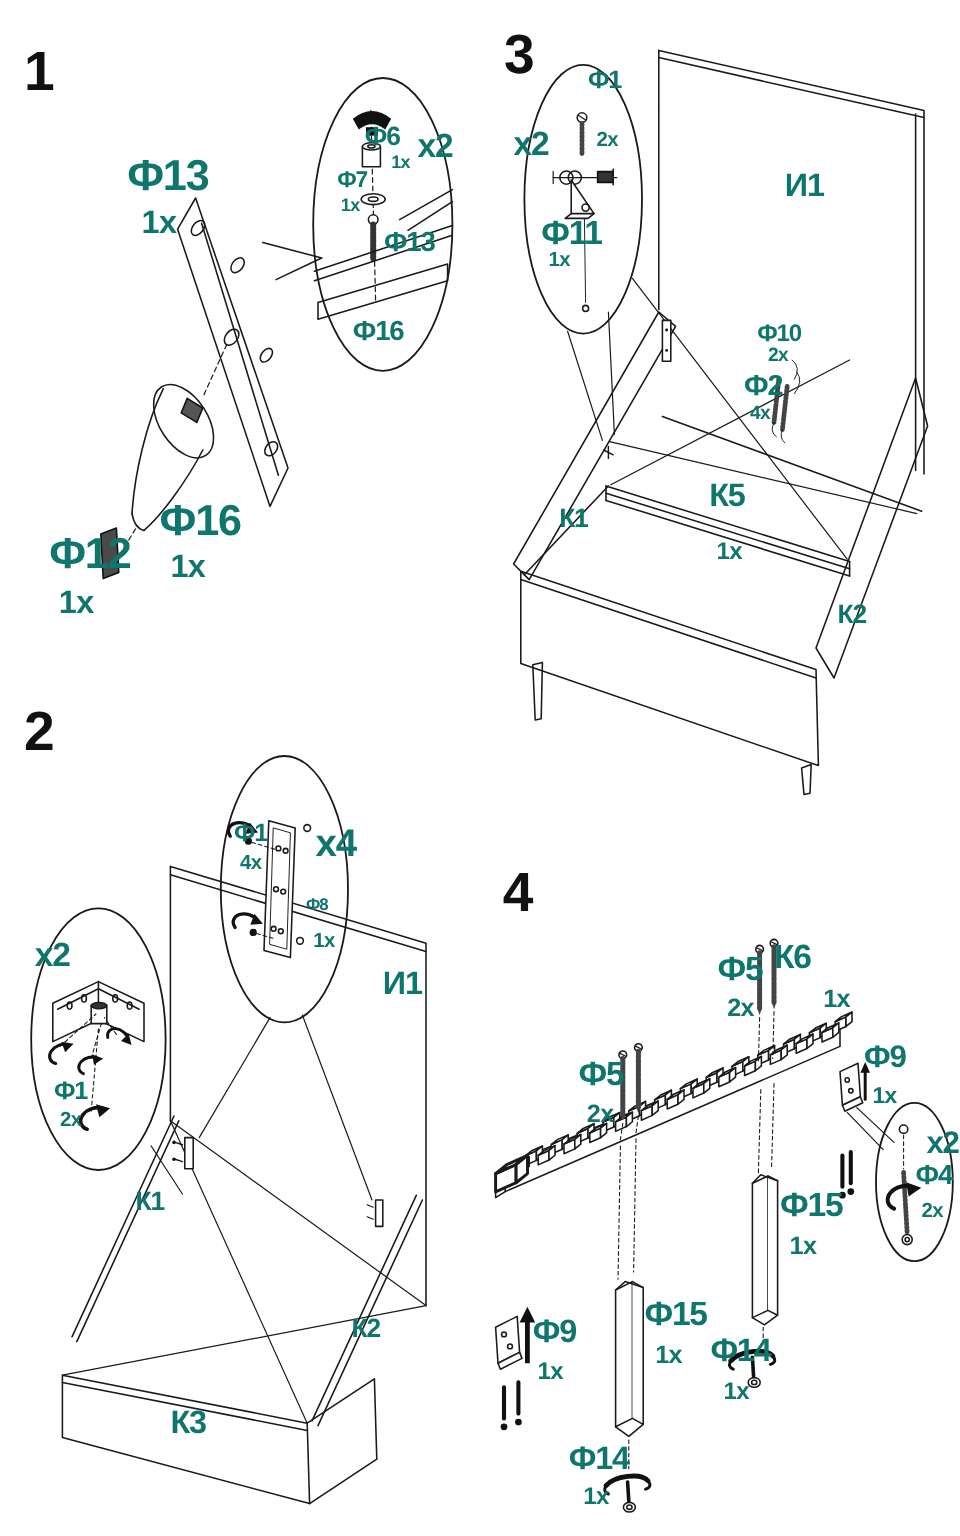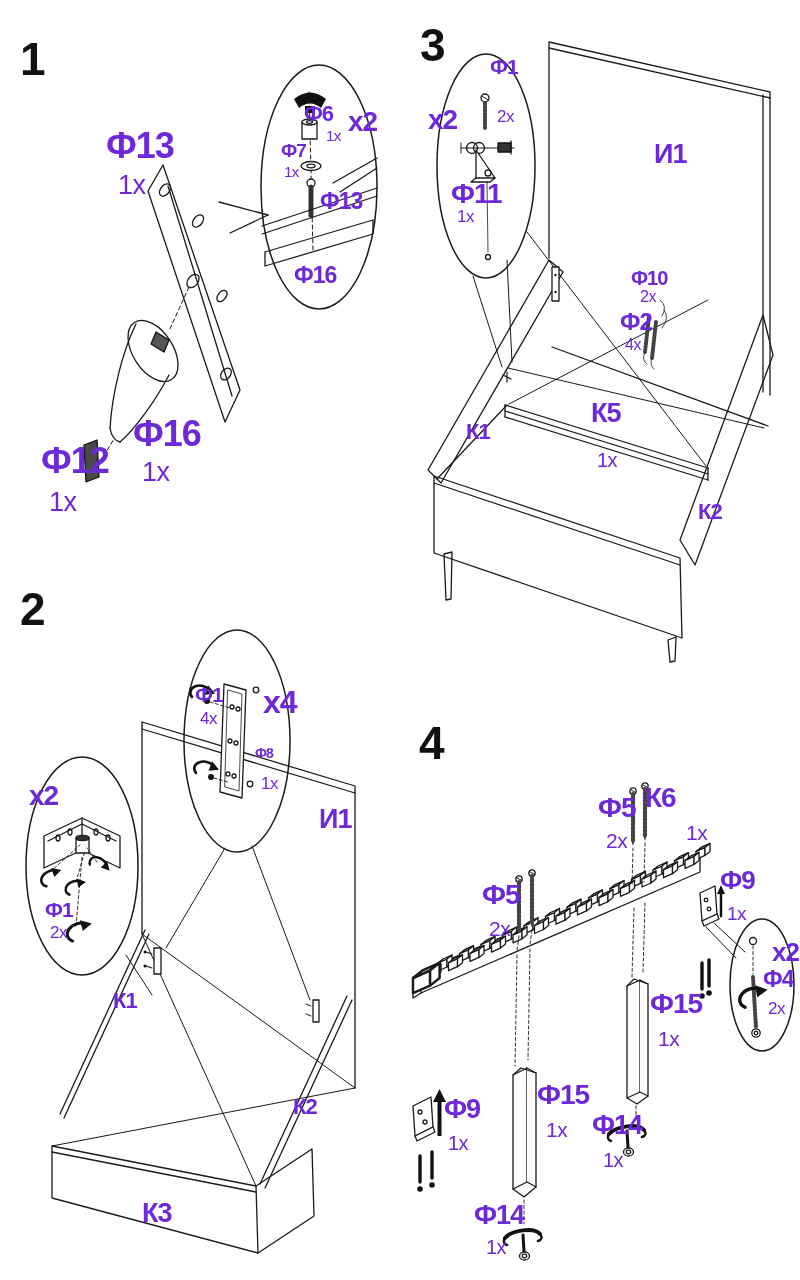--- a/index.html
+++ b/index.html
@@ -1,21 +1,21 @@
 <!DOCTYPE html>
 <html><head>
 <meta charset="utf-8">
 <style>
   html,body{margin:0;padding:0;background:#fff;}
   #sheet{position:relative;width:800px;height:1280px;background:#fff;overflow:hidden;
          font-family:"Liberation Sans",sans-serif;color:#111;}
   #art{position:absolute;left:0;top:0;width:800px;height:1280px;}
   .lbl{position:absolute;font-weight:700;line-height:1;white-space:nowrap;
-       letter-spacing:-1px;color:#6d28d9;}
-  .cnt{font-weight:400;letter-spacing:-0.5px;}
+       letter-spacing:-1px;color:#0f766e;}
+  .cnt{font-weight:700;letter-spacing:-0.5px;}
   .num{position:absolute;font-weight:700;line-height:1;letter-spacing:-1px;color:#111;}
 </style>
 </head>
 <body>
 
 <div id="sheet">
 
 <svg id="art" viewBox="0 0 800 1280" stroke="#1a1a1a" fill="none" stroke-width="1.3" stroke-linecap="round" stroke-linejoin="round">
   <defs>
     <g id="blk">
@@ -336,21 +336,21 @@
   <div class="lbl" style="left:45px;top:899px;font-size:21px">Ф1</div>
   <div class="lbl cnt" style="left:50px;top:924px;font-size:17px">2x</div>
   <div class="lbl" style="left:263px;top:686px;font-size:32px">x4</div>
   <div class="lbl" style="left:195px;top:684px;font-size:21px">Ф1</div>
   <div class="lbl cnt" style="left:200px;top:710px;font-size:17px">4x</div>
   <div class="lbl" style="left:255px;top:746px;font-size:14px">Ф8</div>
   <div class="lbl cnt" style="left:261px;top:775px;font-size:17px">1x</div>
   <div class="lbl" style="left:319px;top:806px;font-size:27px">И1</div>
   <div class="lbl" style="left:113px;top:990px;font-size:22px">К1</div>
   <div class="lbl" style="left:293px;top:1096px;font-size:22px">К2</div>
-  <div class="lbl" style="left:142px;top:1200px;font-size:27px">К3</div>
+  <div class="lbl" style="left:142px;top:1172px;font-size:27px">К3</div>
 
   <div class="num" style="left:419px;top:720px;font-size:46px">4</div>
   <div class="lbl" style="left:645px;top:784px;font-size:28px">К6</div>
   <div class="lbl cnt" style="left:686px;top:822px;font-size:21px">1x</div>
   <div class="lbl" style="left:598px;top:794px;font-size:28px">Ф5</div>
   <div class="lbl cnt" style="left:606px;top:830px;font-size:21px">2x</div>
   <div class="lbl" style="left:482px;top:881px;font-size:28px">Ф5</div>
   <div class="lbl cnt" style="left:489px;top:918px;font-size:21px">2x</div>
   <div class="lbl" style="left:720px;top:867px;font-size:26px">Ф9</div>
   <div class="lbl cnt" style="left:727px;top:904px;font-size:19px">1x</div>

